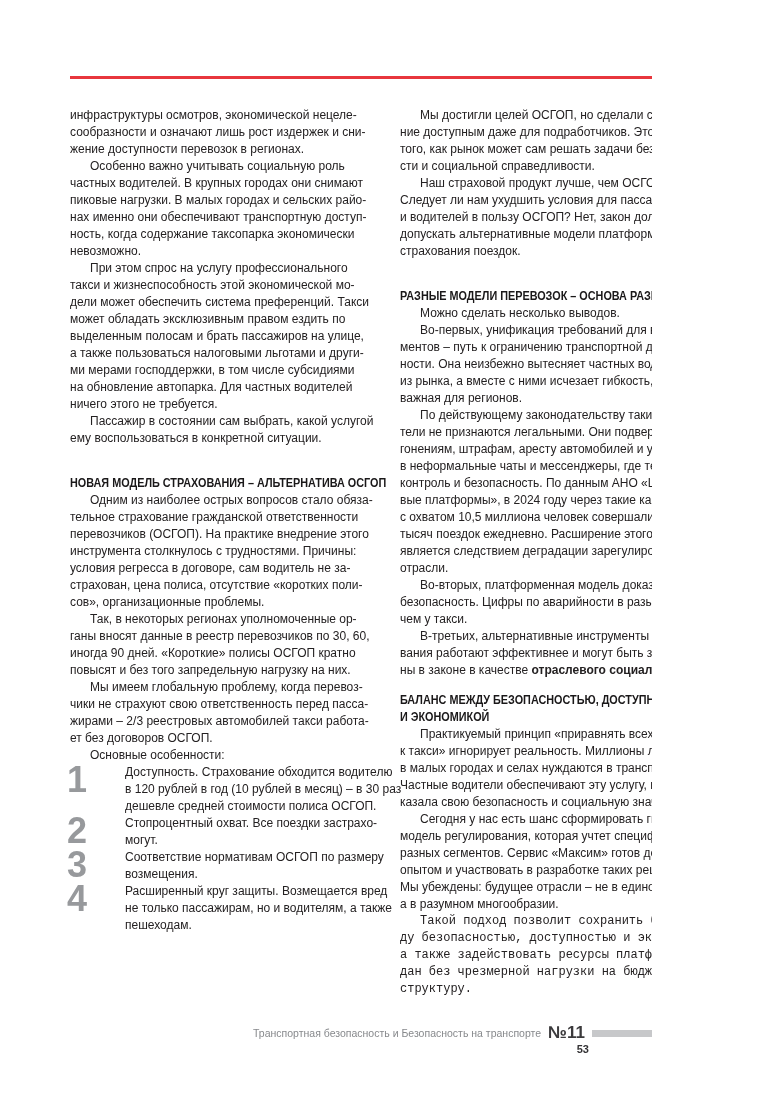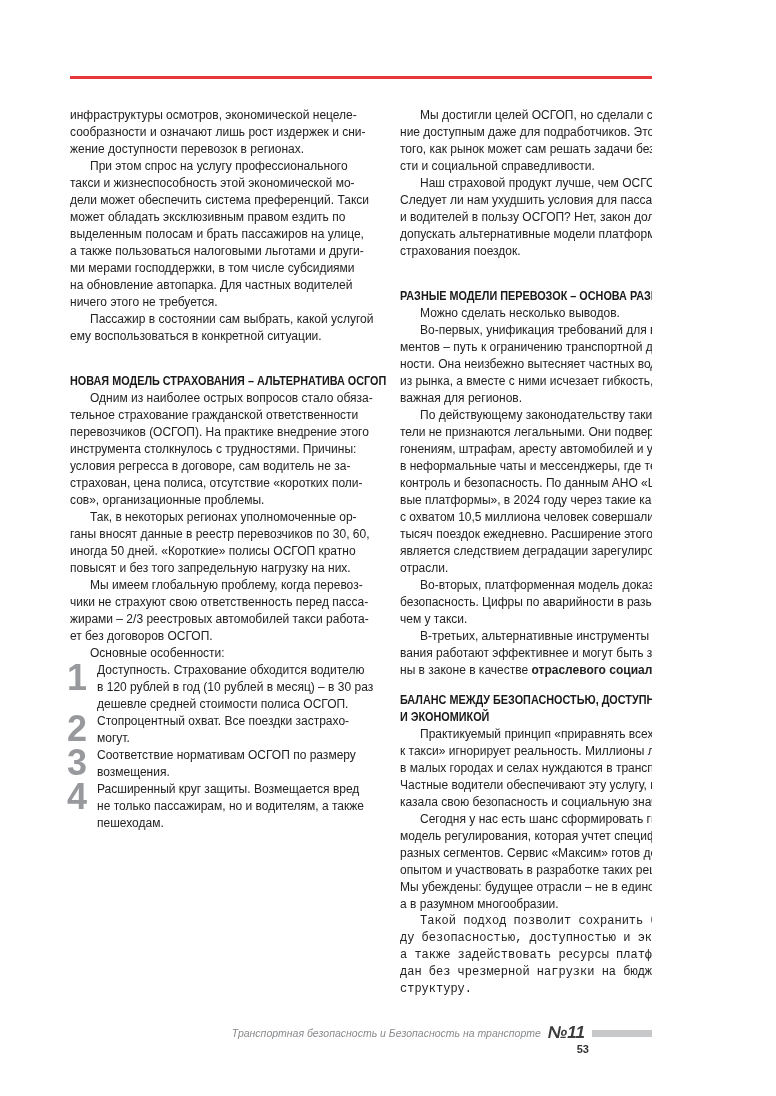--- a/index.html
+++ b/index.html
@@ -32,32 +32,31 @@
     white-space:pre;
   }
   .mt-lg { margin-top:28px; }
   .mt-sm { margin-top:13px; }
   .feature { display:flex; align-items:flex-start; margin-left:-3px; }
   .feature .num {
     flex:none; width:30px;
     font-size:36px; line-height:32px; font-weight:700;
     color:#97999c; letter-spacing:-2px;
   }
-  .feature .ftxt { flex:1; white-space:pre; }
+  .feature .ftxt { flex:1; white-space:pre;margin-left:28px; }
   .rel { position:relative;font-family:Liberation Mono, monospace; }
   .end-square {
     position:absolute; right:6px; bottom:3px;
     width:12px; height:12px;
     background:#e8242c;
   }
   .footer {
     position:absolute; top:1023px; right:0;
     display:flex; align-items:center;
     white-space:nowrap;
-    font-style:italic;
   }
   .footer-title { color:#87898c; font-size:10.5px; }
   .footer-issue { color:#3b3a3c; font-weight:700; font-size:17px; margin-left:7px; }
   .footer-bar { width:60px; height:7px; background:#c7c8ca; margin-left:7px; }
   .page-num {
     position:absolute; top:1043px; right:63px;
     font-weight:700; font-size:11px; color:#333234;
   }
   b { font-weight:700; }
 </style>
@@ -65,20 +64,26 @@
 <body>
 
 <div class="page">
 
   <div class="rule-top"></div>
 
   <div class="col col-left">
     <p>инфраструктуры осмотров, экономической нецеле-
 сообразности и означают лишь рост издержек и сни-
 жение доступности перевозок в регионах.</p>
+    <p class="ind">Особенно важно учитывать социальную роль
+частных водителей. В крупных городах они снимают
+пиковые нагрузки. В малых городах и сельских райо-
+нах именно они обеспечивают транспортную доступ-
+ность, когда содержание таксопарка экономически
+невозможно.</p>
     <p class="ind">При этом спрос на услугу профессионального
 такси и жизнеспособность этой экономической мо-
 дели может обеспечить система преференций. Такси
 может обладать эксклюзивным правом ездить по
 выделенным полосам и брать пассажиров на улице,
 а также пользоваться налоговыми льготами и други-
 ми мерами господдержки, в том числе субсидиями
 на обновление автопарка. Для частных водителей
 ничего этого не требуется.</p>
     <p class="ind">Пассажир в состоянии сам выбрать, какой услугой
@@ -88,21 +93,21 @@
 
     <p class="ind">Одним из наиболее острых вопросов стало обяза-
 тельное страхование гражданской ответственности
 перевозчиков (ОСГОП). На практике внедрение этого
 инструмента столкнулось с трудностями. Причины:
 условия регресса в договоре, сам водитель не за-
 страхован, цена полиса, отсутствие «коротких поли-
 сов», организационные проблемы.</p>
     <p class="ind">Так, в некоторых регионах уполномоченные ор-
 ганы вносят данные в реестр перевозчиков по 30, 60,
-иногда 50 дней. «Короткие» полисы ОСГОП кратно
+иногда 90 дней. «Короткие» полисы ОСГОП кратно
 повысят и без того запредельную нагрузку на них.</p>
     <p class="ind">Мы имеем глобальную проблему, когда перевоз-
 чики не страхуют свою ответственность перед пасса-
 жирами – 2/3 реестровых автомобилей такси работа-
 ет без договоров ОСГОП.</p>
     <p class="ind">Основные особенности:</p>
 
     <div class="feature">
       <span class="num">1</span>
       <span class="ftxt">Доступность. Страхование обходится водителю

